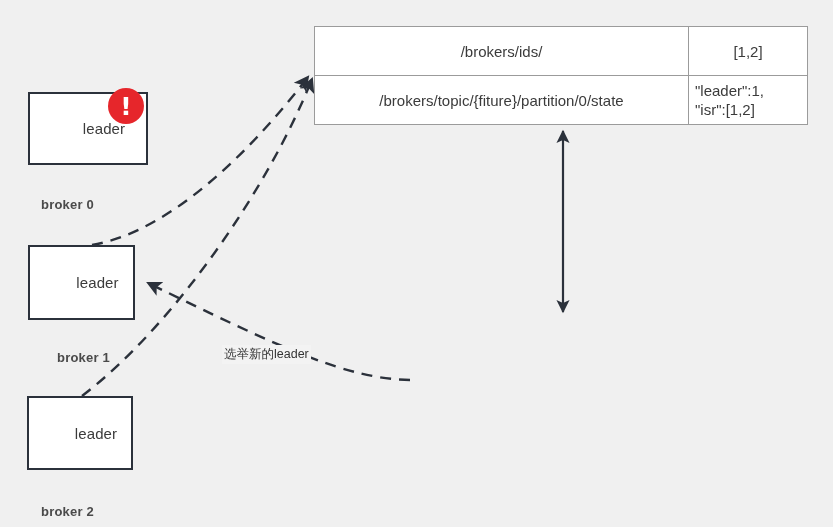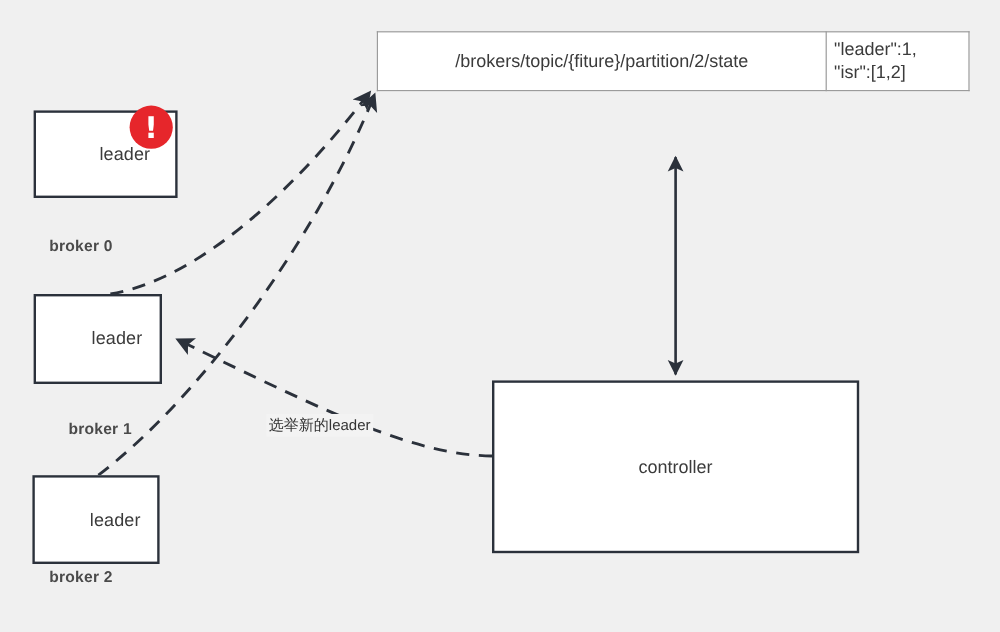--- a/index.html
+++ b/index.html
@@ -185,33 +185,34 @@
   <div class="broker-caption" style="left:41px; top:197px;">broker 0</div>
 
   <div class="broker-box" style="left:28px; top:245px; width:107px; height:75px;">
     <span class="node-label">leader</span>
   </div>
   <div class="broker-caption" style="left:41px; top:350px;margin-left:16px;">broker 1</div>
 
   <div class="broker-box" style="left:27px; top:396px; width:106px; height:74px;">
     <span class="node-label">leader</span>
   </div>
-  <div class="broker-caption" style="left:41px; top:473px;">broker 2</div>
+  <div class="broker-caption" style="left:41px; top:504px;">broker 2</div>
 
   <table id="zk-table">
     <tbody>
       <tr>
-        <td class="path-cell">/brokers/topic/{fiture}/partition/2/state</td>
+        <td class="path-cell">/brokers/ids/</td>
+        <td class="value-cell">[1,2]</td>
+      </tr>
+      <tr>
+        <td class="path-cell">/brokers/topic/{fiture}/partition/0/state</td>
         <td class="value-cell left">
           <span>"leader":1,</span><br>
           <span>"isr":[1,2]</span>
         </td>
       </tr>
     </tbody>
   </table>
 
-  <div id="controller-box">
-    <span class="node-label">controller</span>
-  </div>
 
   <div class="edge-label" id="label-elect-leader">选举新的leader</div>
 
 </div>
 
 </body></html>

